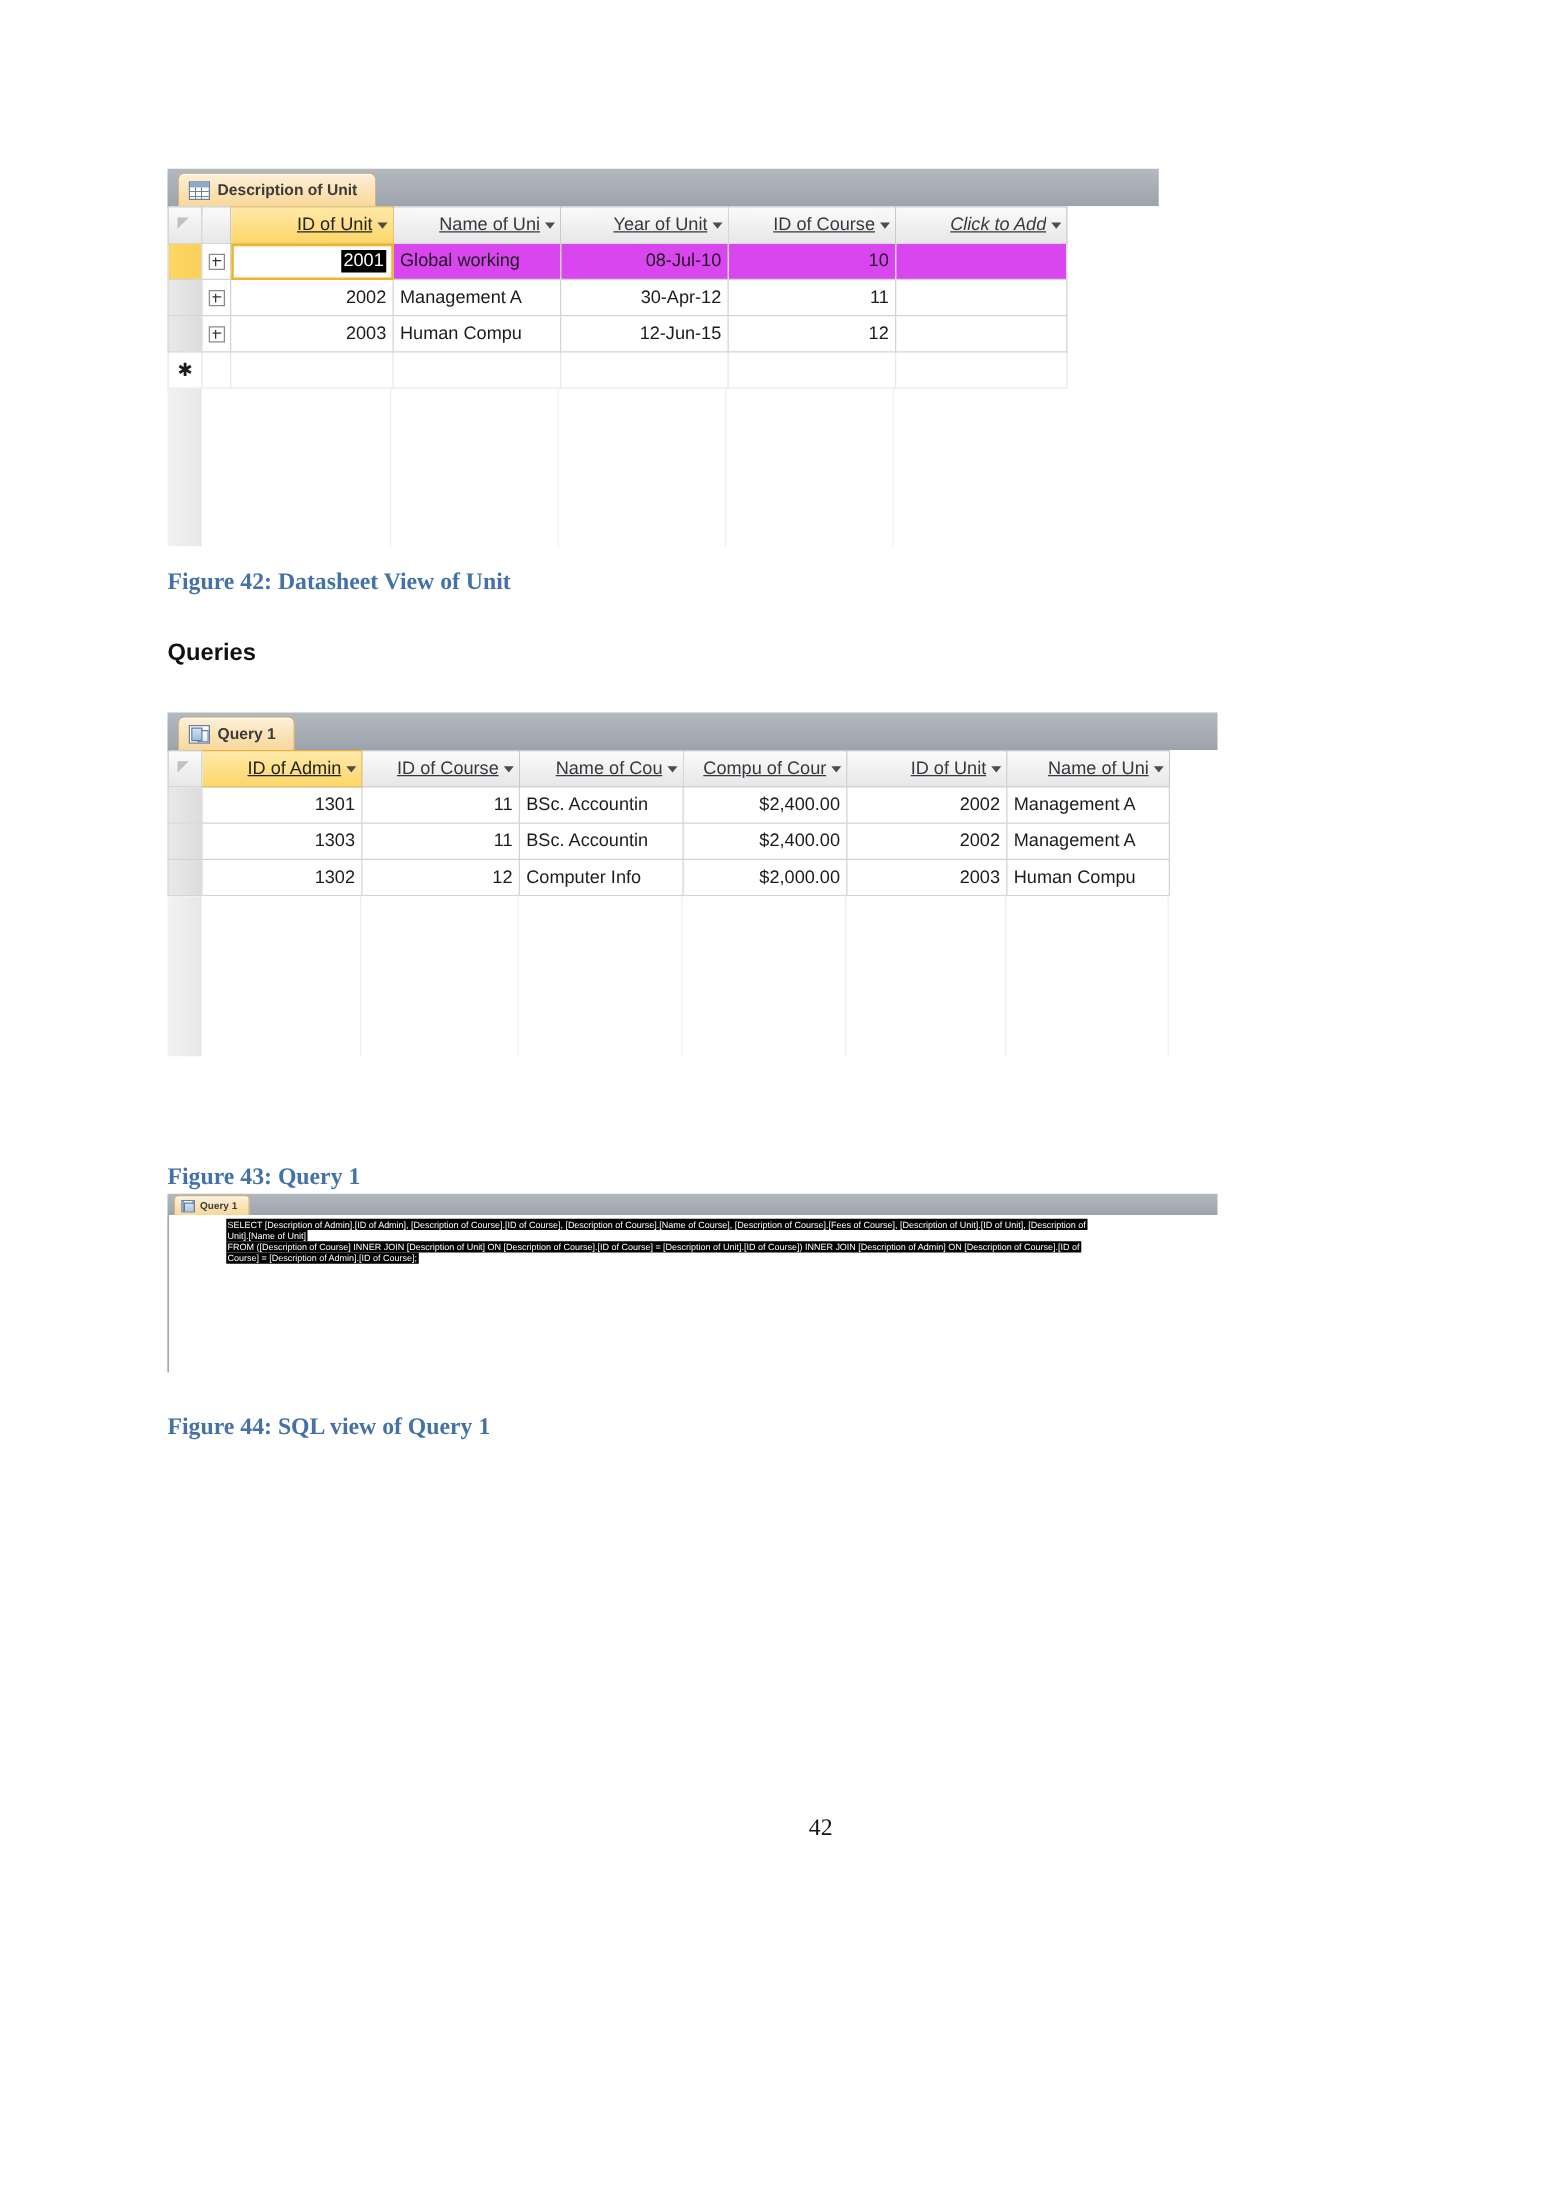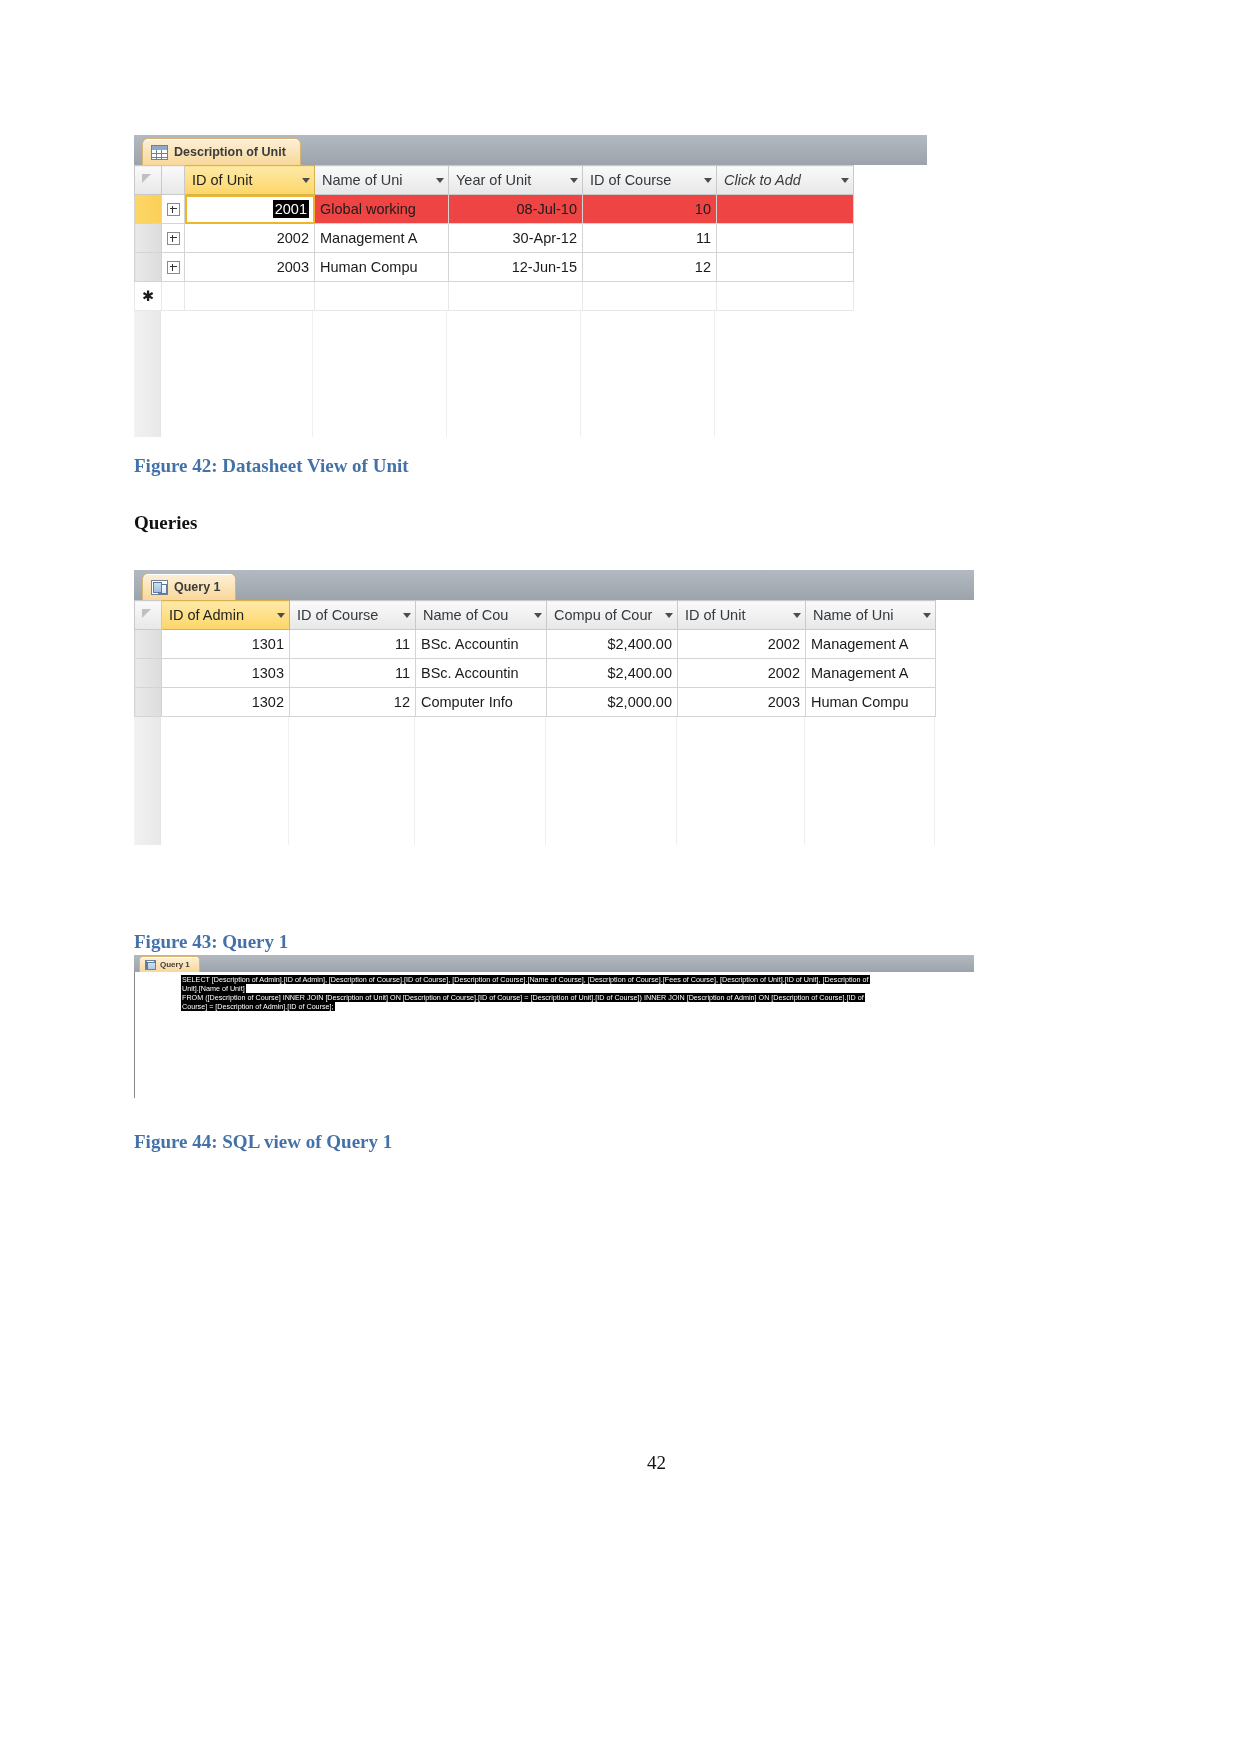--- a/index.html
+++ b/index.html
@@ -67,22 +67,23 @@
   .grid th,.grid td{
     padding:0;border:1px solid #d4d4d4;
     font-weight:normal;font-size:14.5px;color:#1b1b1b;
     height:28px;white-space:nowrap;overflow:hidden;
   }
   
   .grid th{
     background:linear-gradient(#fafafa,#e7e7e7);
     border:1px solid #c9c9c9;
     color:#33393f;
-    text-align:left;
+    text-align:right;
     position:relative;
+    text-decoration:underline;
   }
   .grid th.sel{
     background:linear-gradient(#ffe9a8,#fcd667);
     border-color:#d9b24c;
     color:#222;
   }
   .hcell{display:flex;align-items:center;height:28px;padding:0 4px 0 7px;}
   .hcell .lbl{flex:1;overflow:hidden;text-overflow:clip;}
   .caret{
     width:0;height:0;border-left:4px solid transparent;
@@ -109,21 +110,21 @@
   .expcol{width:22px;background:#fff;border:1px solid #e2e2e2;}
   .exp{
     width:11px;height:11px;margin:0 auto;
     border:1px solid #8a8a8a;background:#fff;position:relative;
   }
   .exp:before{content:"";position:absolute;left:2px;top:4px;width:7px;height:1px;background:#333;}
   .exp:after{content:"";position:absolute;left:4px;top:2px;width:1px;height:7px;background:#333;}
 
   td.num{text-align:right;padding-right:5px;}
   td.txt{text-align:left;padding-left:5px;}
-  tr.hl td{background:#ef4444;}
+  tr.hl td{background:#d946ef;}
   tr.hl td.white{background:#ffffff;}
   .selval{
     background:#000;color:#fff;padding:1px 2px;
     display:inline-block;
   }
   .cellfocus{
     outline:2px solid #f0b429;outline-offset:-2px;background:#fff !important;
   }
   .newrec{
     width:26px;text-align:center;font-size:17px;color:#333;
@@ -132,21 +133,21 @@
   }
   .blankrow td{background:#fff;border:1px solid #e8e8e8;}
 
   
   .caption{
     position:absolute;
     font-family:"Liberation Serif",serif;
     font-size:19px;font-weight:bold;color:#4472a8;
   }
   .section-h{
-    position:absolute;font-family:Liberation Serif, serif;
+    position:absolute;font-family:Liberation Sans, sans-serif;
     font-size:19px;font-weight:bold;color:#111;
   }
   .pageno{
     position:absolute;width:100%;text-align:center;
     font-family:"Liberation Serif",serif;font-size:19px;color:#111;margin-left:36px;
   }
 
   
   .sqlbody{background:#fff;}
   .sqlline{

